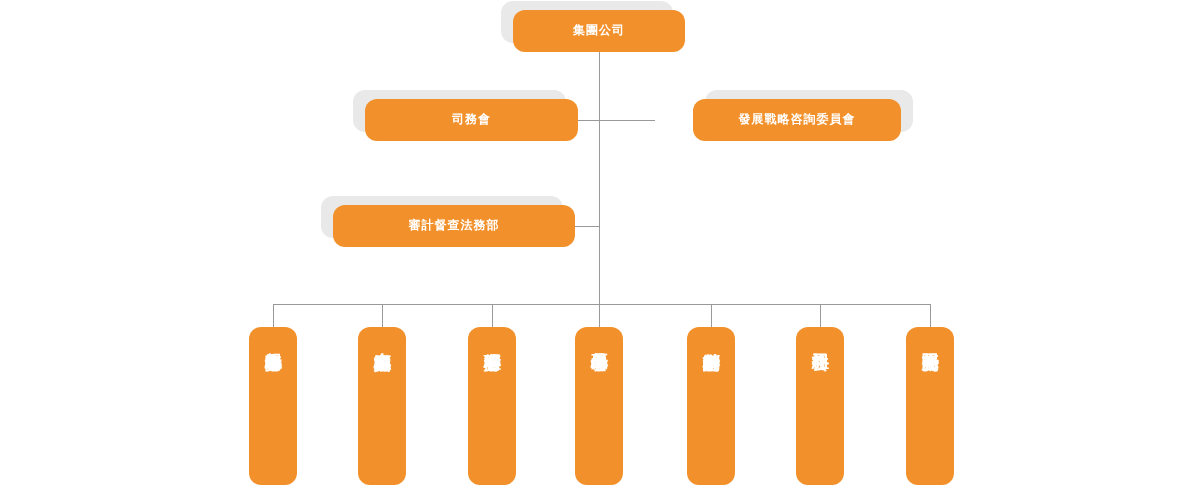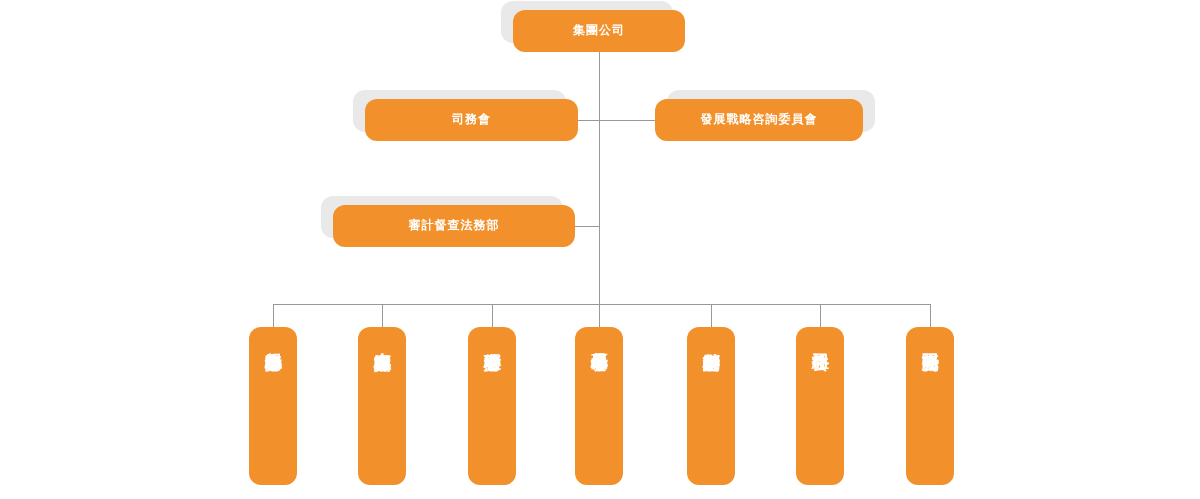--- a/index.html
+++ b/index.html
@@ -34,20 +34,21 @@
     height:42px;
     line-height:42px;
     text-align:center;
     font-size:12px;
     letter-spacing:1px;
     box-shadow:-12px -9px 0 var(--node-shadow);
     font-family:Liberation Mono, monospace;
   }
   .node.hbox.shadow-right{
     box-shadow:12px -9px 0 var(--node-shadow);
+    margin-left:38px;
   }
   .node.vbox{
     top:327px;
     width:48px;height:158px;
     border-radius:12px;
     font-size:17px;
     letter-spacing:0;
   }
   .node.vbox .vtext{
     display:block;

